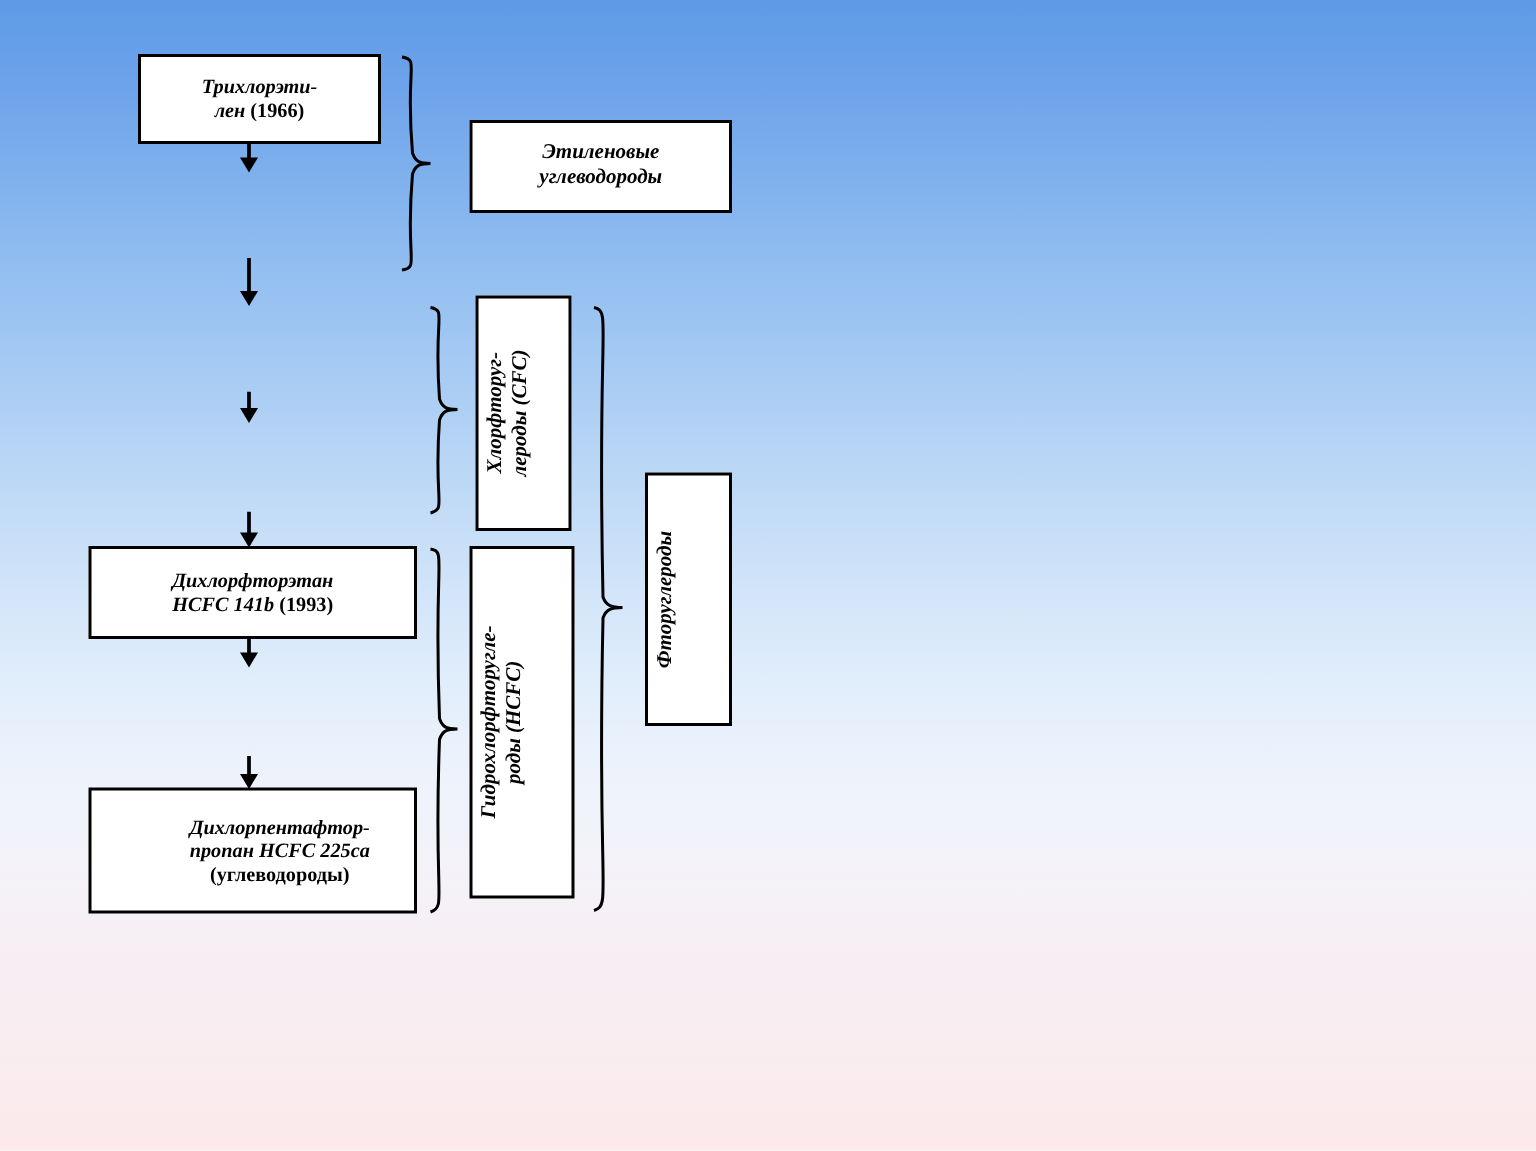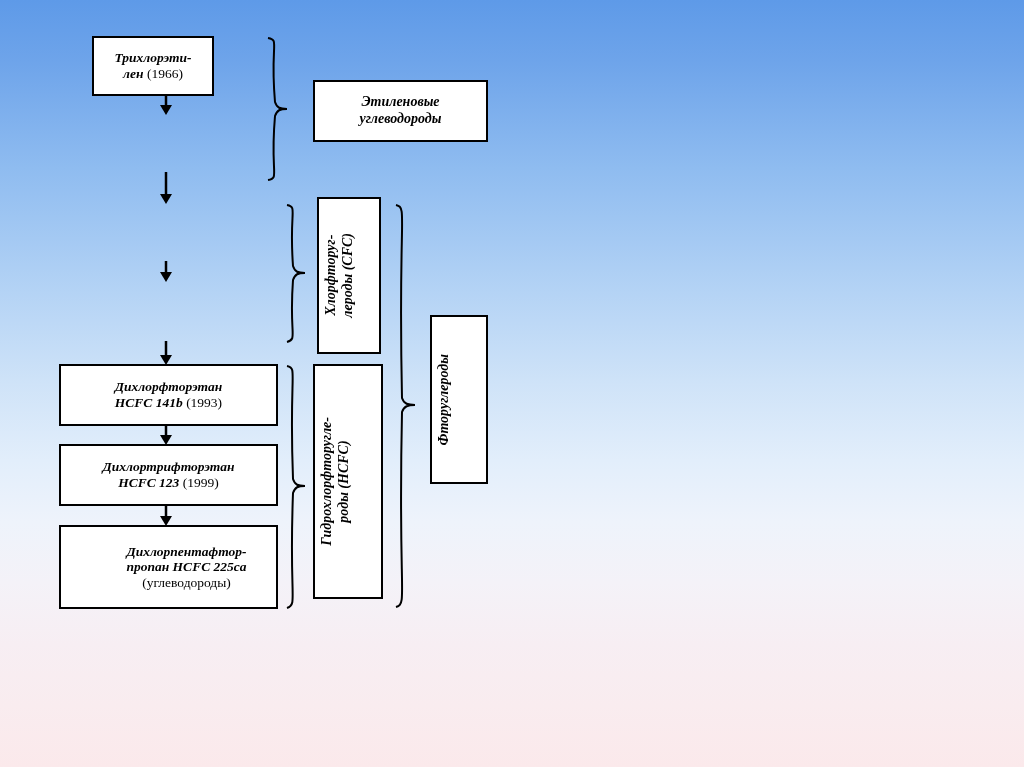--- a/index.html
+++ b/index.html
@@ -43,21 +43,21 @@
     font-size: 13.5px;
     color: #000;
     padding: 2px 4px;
   }
   .node .it {
     font-style: italic;
     font-weight: bold;
   }
   .node .rm {
     font-style: normal;
-    font-weight: normal;
+    font-weight: bold;
   }
   .label-box {
     position: absolute;
     box-sizing: border-box;
     background: #ffffff;
     border: 2px solid #000000;
     display: flex;
     align-items: center;
     justify-content: center;
     text-align: center;
@@ -81,43 +81,37 @@
   .node-inner {
     display: block;
     width: 100%;
   }
 </style>
 </head>
 <body>
 
 <div id="slide">
 
-  <div class="node" style="left:92px; top:36px; width:122px; height:60px;">
+  <div class="node" style="left:92px; top:36px; width:162px; height:60px;">
     <span class="node-inner">
       <span class="it">Трихлорэти-</span><br>
       <span class="it">лен</span><span class="rm"> (1966)</span>
     </span>
   </div>
 
 
 
 
   <div class="node" style="left:59px; top:364px; width:219px; height:62px;">
     <span class="node-inner">
       <span class="it">Дихлорфторэтан</span><br>
       <span class="it">HCFC 141b</span><span class="rm"> (1993)</span>
     </span>
   </div>
 
-  <div class="node" style="left:59px; top:444px; width:219px; height:62px;">
-    <span class="node-inner">
-      <span class="it">Дихлортрифторэтан</span><br>
-      <span class="it">HCFC 123</span><span class="rm"> (1999)</span>
-    </span>
-  </div>
 
   <div class="node" style="left:59px; top:525px; width:219px; height:84px;padding-left:40px;">
     <span class="node-inner">
       <span class="it">Дихлорпентафтор-</span><br>
       <span class="it">пропан HCFC 225ca</span><br>
       <span class="rm">(углеводороды)</span>
     </span>
   </div>
 
   <svg class="arrow" style="left:158px; top:94px;" width="16" height="22" viewBox="0 0 16 22">

